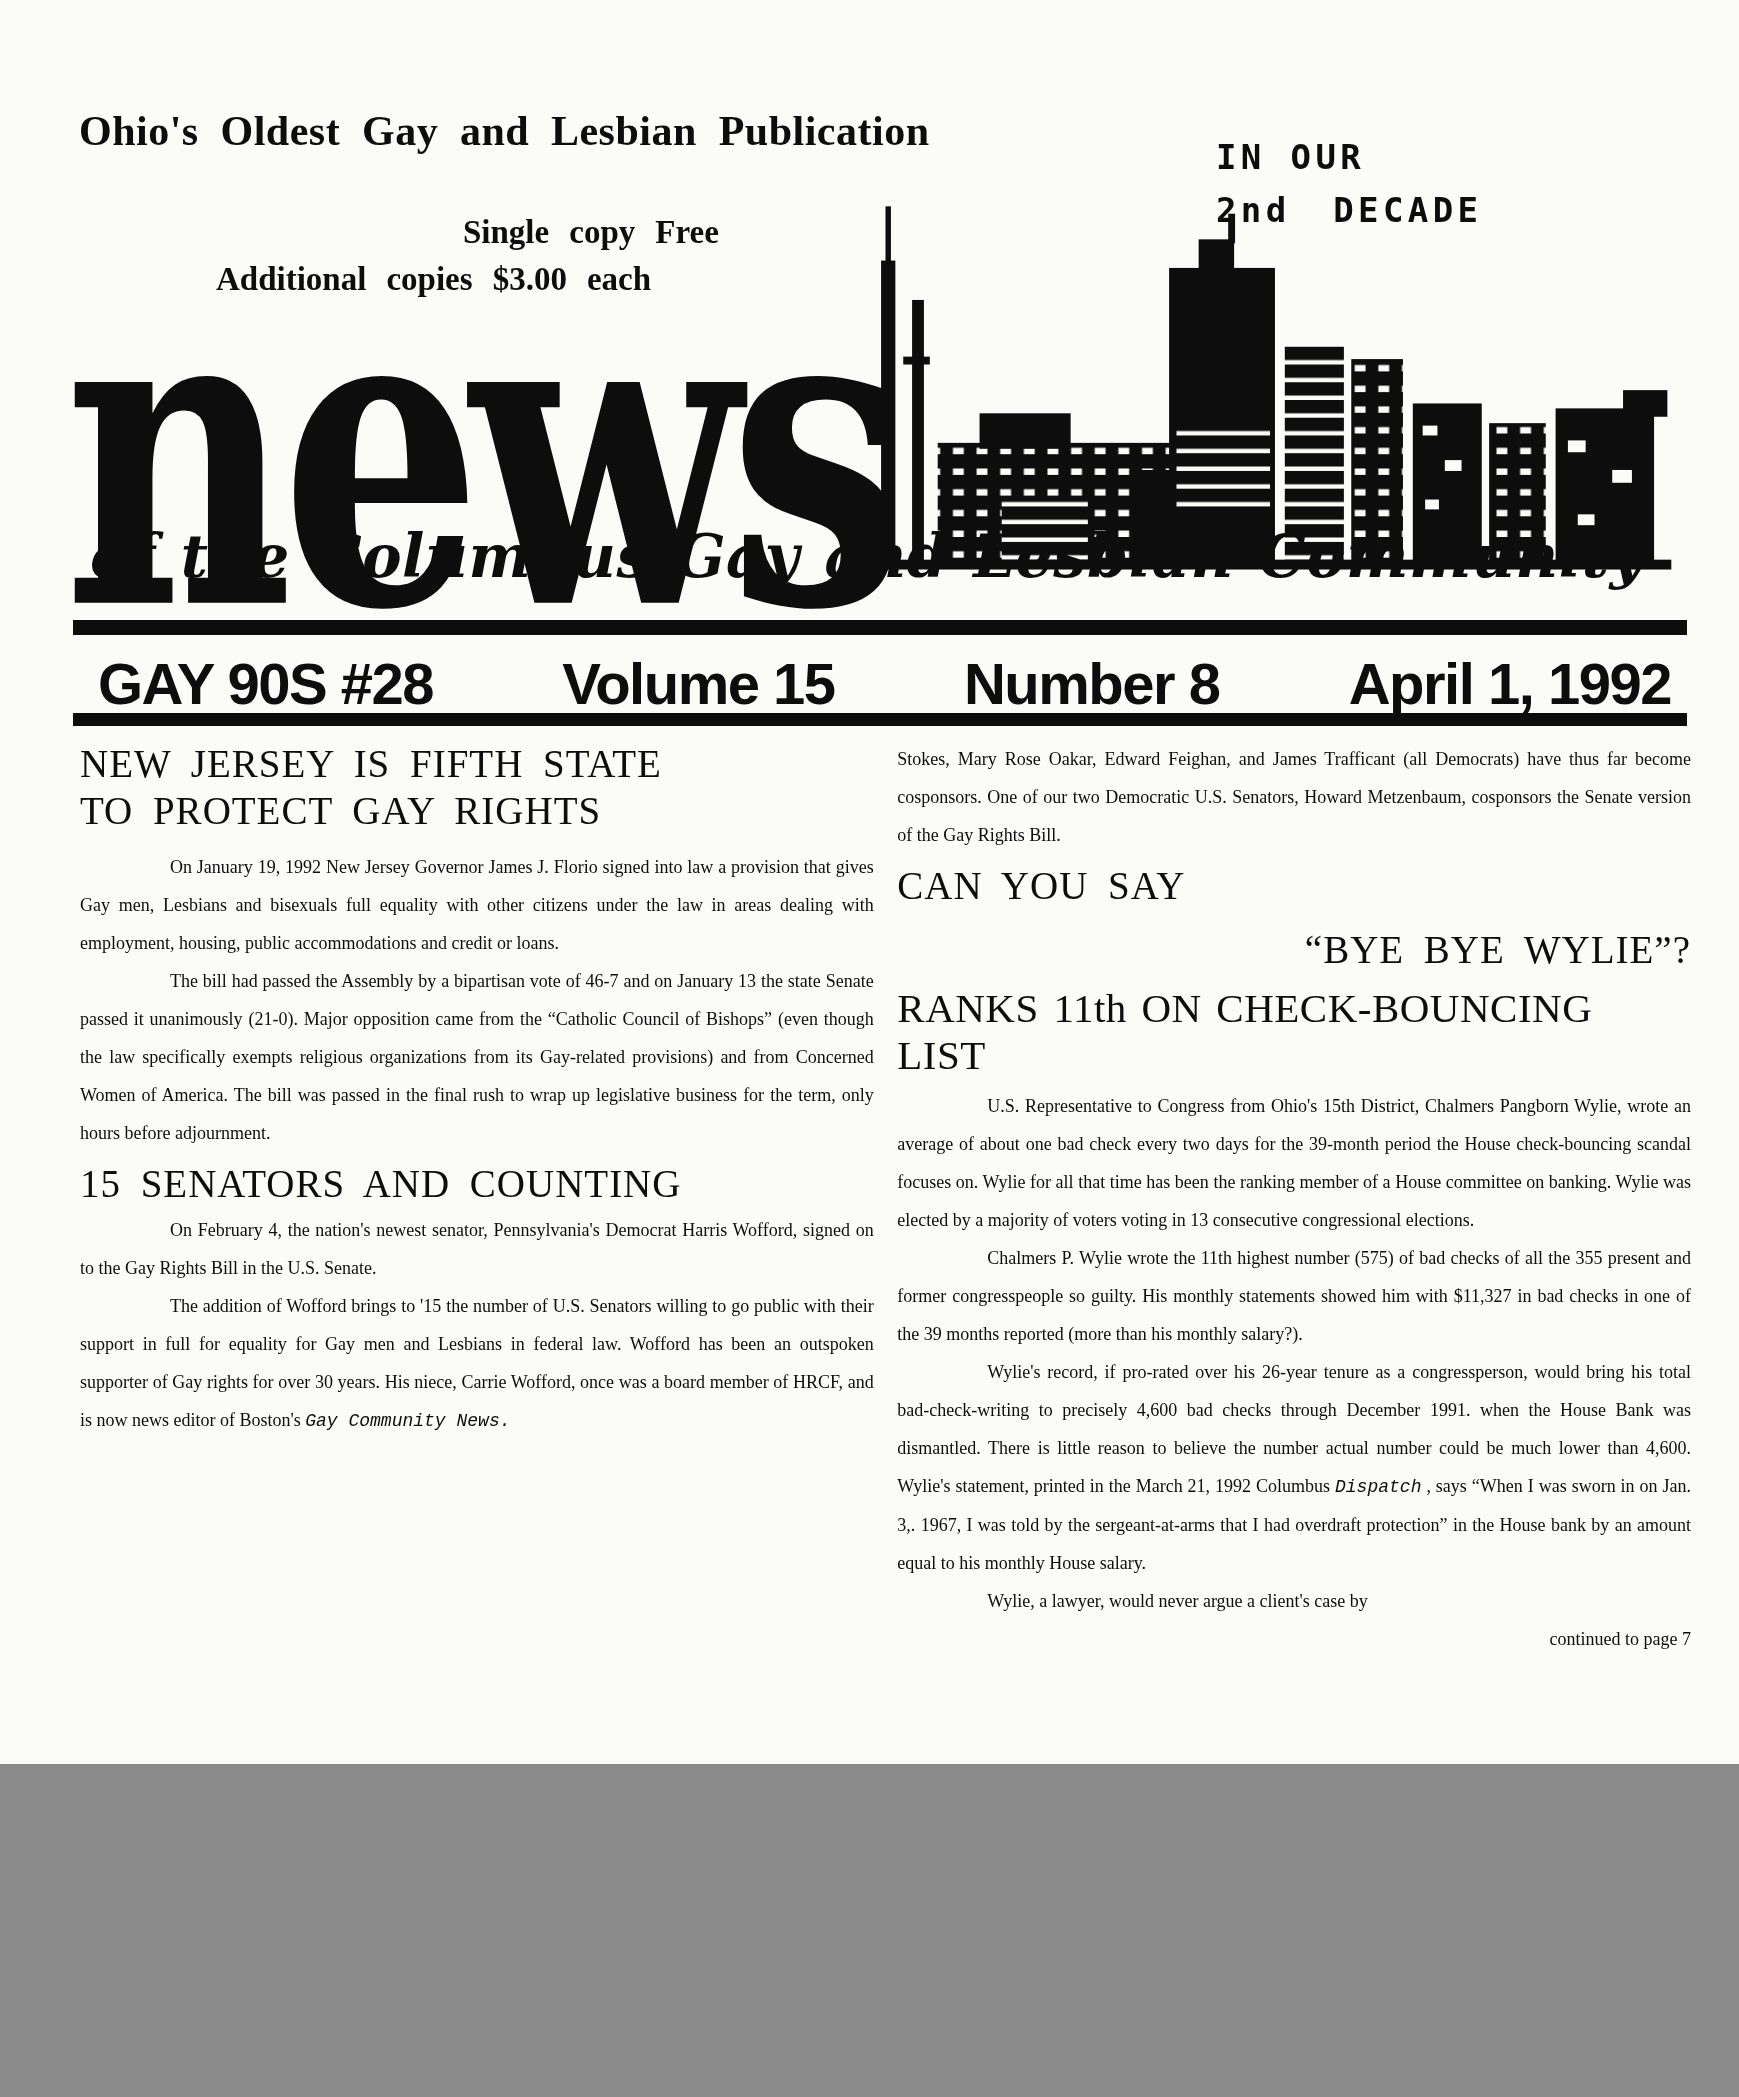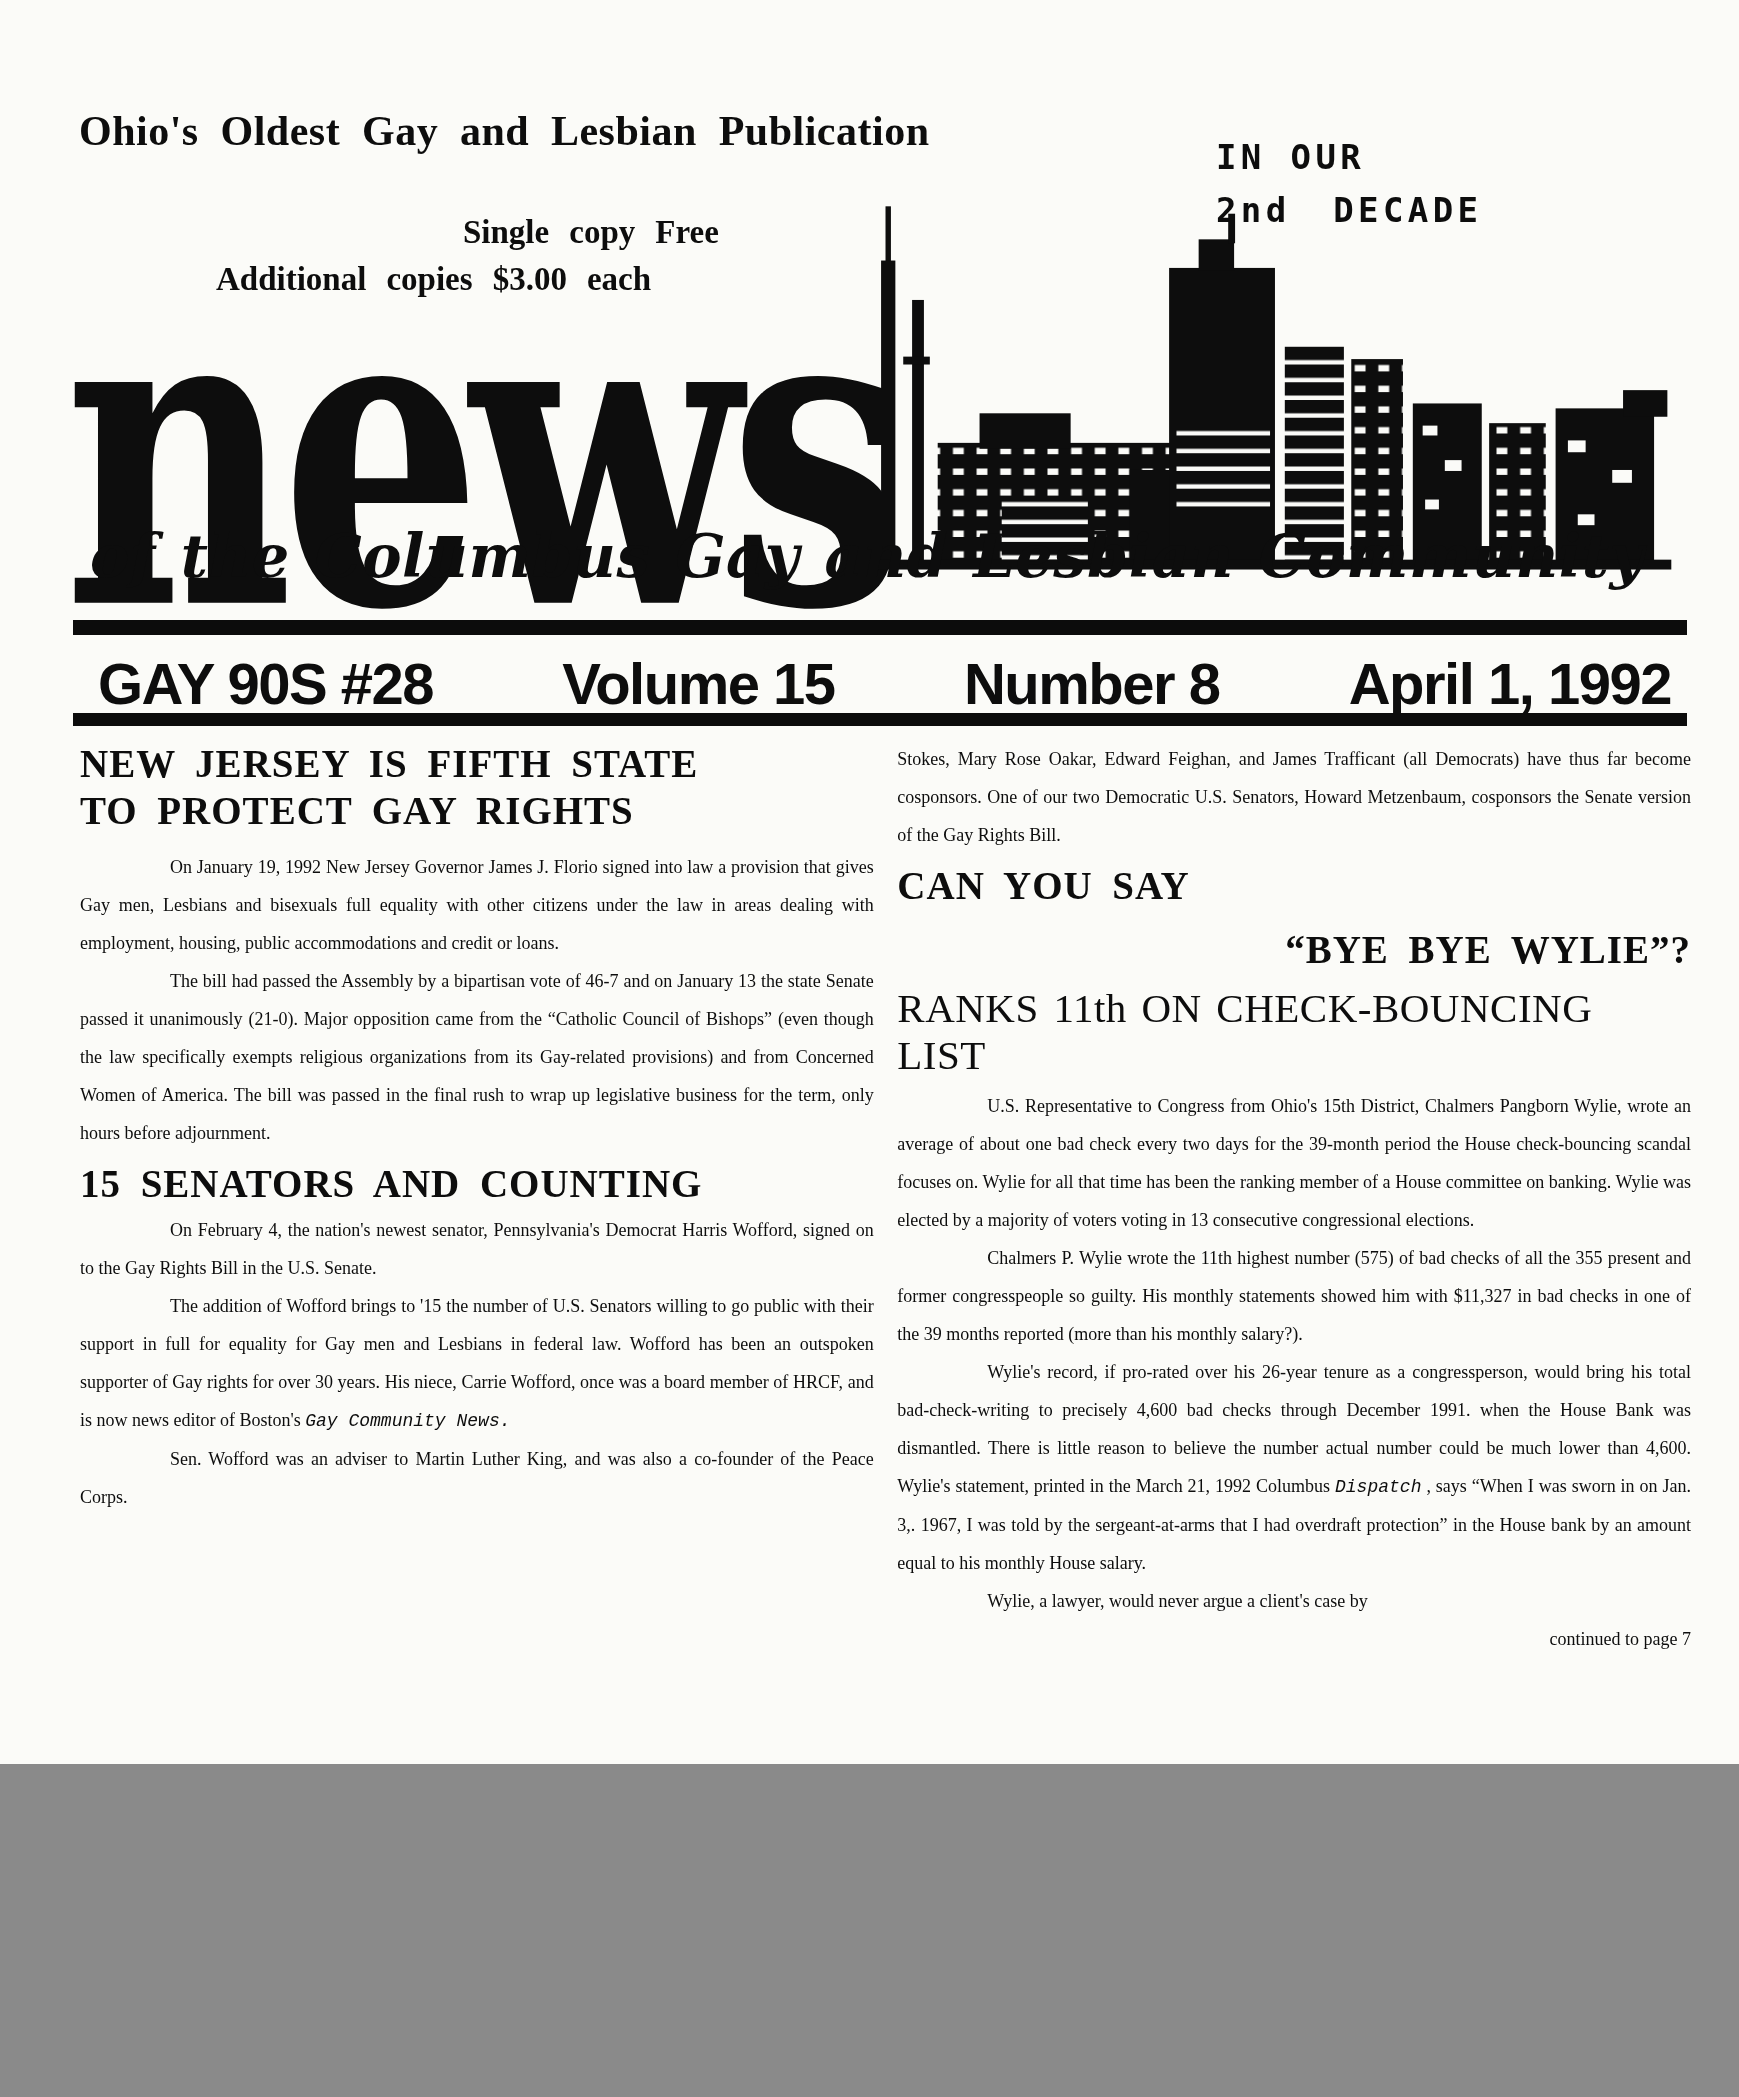--- a/index.html
+++ b/index.html
@@ -57,21 +57,21 @@
     position:absolute; left:80px; top:740px; width:1611px;
     display:flex; gap:23.6px;
   }
   .col { width:794px; }
   .col p {
     margin:0; font-size:18px; line-height:38px; text-align:justify;
     font-family:"Liberation Serif", serif;
   }
   .col p.indent { text-indent:90px; }
   .h1, .h2 {
-    margin:0; font-family:"Liberation Serif", serif; font-weight:700;
+    margin:0; font-family:"Liberation Serif", serif; font-weight:400;
     font-size:39px; line-height:47px; letter-spacing:1px; word-spacing:8.9px;
   }
   .h1 { margin-bottom:13.8px; }
   .h2 { margin:7.9px 0 3.9px; }
   .h-right { text-align:right; margin:16.7px 0 4.9px; }
   .h-ranks {
     font-weight:400; font-size:41px; letter-spacing:0.5px; word-spacing:3.9px;
     margin:12.8px 0 7.9px;
   }
   .col p.continued { text-align:right; text-indent:0; }
@@ -152,21 +152,20 @@
     <section class="col">
       <h1 class="h1">
         <div>NEW JERSEY IS FIFTH STATE</div>
         <div>TO PROTECT GAY RIGHTS</div>
       </h1>
       <p class="indent">On January 19, 1992 New Jersey Governor James J. Florio signed into law a provision that gives Gay men, Lesbians and bisexuals full equality with other citizens under the law in areas dealing with employment, housing, public accommodations and credit or loans.</p>
       <p class="indent">The bill had passed the Assembly by a bipartisan vote of 46-7 and on January 13 the state Senate passed it unanimously (21-0). Major opposition came from the “Catholic Council of Bishops” (even though the law specifically exempts religious organizations from its Gay-related provisions) and from Concerned Women of America. The bill was passed in the final rush to wrap up legislative business for the term, only hours before adjournment.</p>
       <h2 class="h2">15 SENATORS AND COUNTING</h2>
       <p class="indent">On February 4, the nation's newest senator, Pennsylvania's Democrat Harris Wofford, signed on to the Gay Rights Bill in the U.S. Senate.</p>
       <p class="indent"><span>The addition of Wofford brings to '15 the number of U.S. Senators willing to go public with their support in full for equality for Gay men and Lesbians in federal law. Wofford has been an outspoken supporter of Gay rights for over 30 years. His niece, Carrie Wofford, once was a board member of HRCF, and is now news editor of Boston's </span><em>Gay Community News.</em></p>
-      <p class="indent">Sen. Wofford was an adviser to Martin Luther King, and was also a co-founder of the Peace Corps.</p>
     </section>
 
     <section class="col">
       <p>Stokes, Mary Rose Oakar, Edward Feighan, and James Trafficant (all Democrats) have thus far become cosponsors. One of our two Democratic U.S. Senators, Howard Metzenbaum, cosponsors the Senate version of the Gay Rights Bill.</p>
       <h2 class="h2">CAN YOU SAY</h2>
       <h2 class="h2 h-right">“BYE BYE WYLIE”?</h2>
       <h2 class="h2 h-ranks">RANKS 11th ON CHECK-BOUNCING LIST</h2>
       <p class="indent">U.S. Representative to Congress from Ohio's 15th District, Chalmers Pangborn Wylie, wrote an average of about one bad check every two days for the 39-month period the House check-bouncing scandal focuses on. Wylie for all that time has been the ranking member of a House committee on banking. Wylie was elected by a majority of voters voting in 13 consecutive congressional elections.</p>
       <p class="indent">Chalmers P. Wylie wrote the 11th highest number (575) of bad checks of all the 355 present and former congresspeople so guilty. His monthly statements showed him with $11,327 in bad checks in one of the 39 months reported (more than his monthly salary?).</p>
       <p class="indent"><span>Wylie's record, if pro-rated over his 26-year tenure as a congressperson, would bring his total bad-check-writing to precisely 4,600 bad checks through December 1991. when the House Bank was dismantled. There is little reason to believe the number actual number could be much lower than 4,600. Wylie's statement, printed in the March 21, 1992 Columbus </span><em>Dispatch</em><span> , says “When I was sworn in on Jan. 3,. 1967, I was told by the sergeant-at-arms that I had overdraft protection” in the House bank by an amount equal to his monthly House salary.</span></p>

